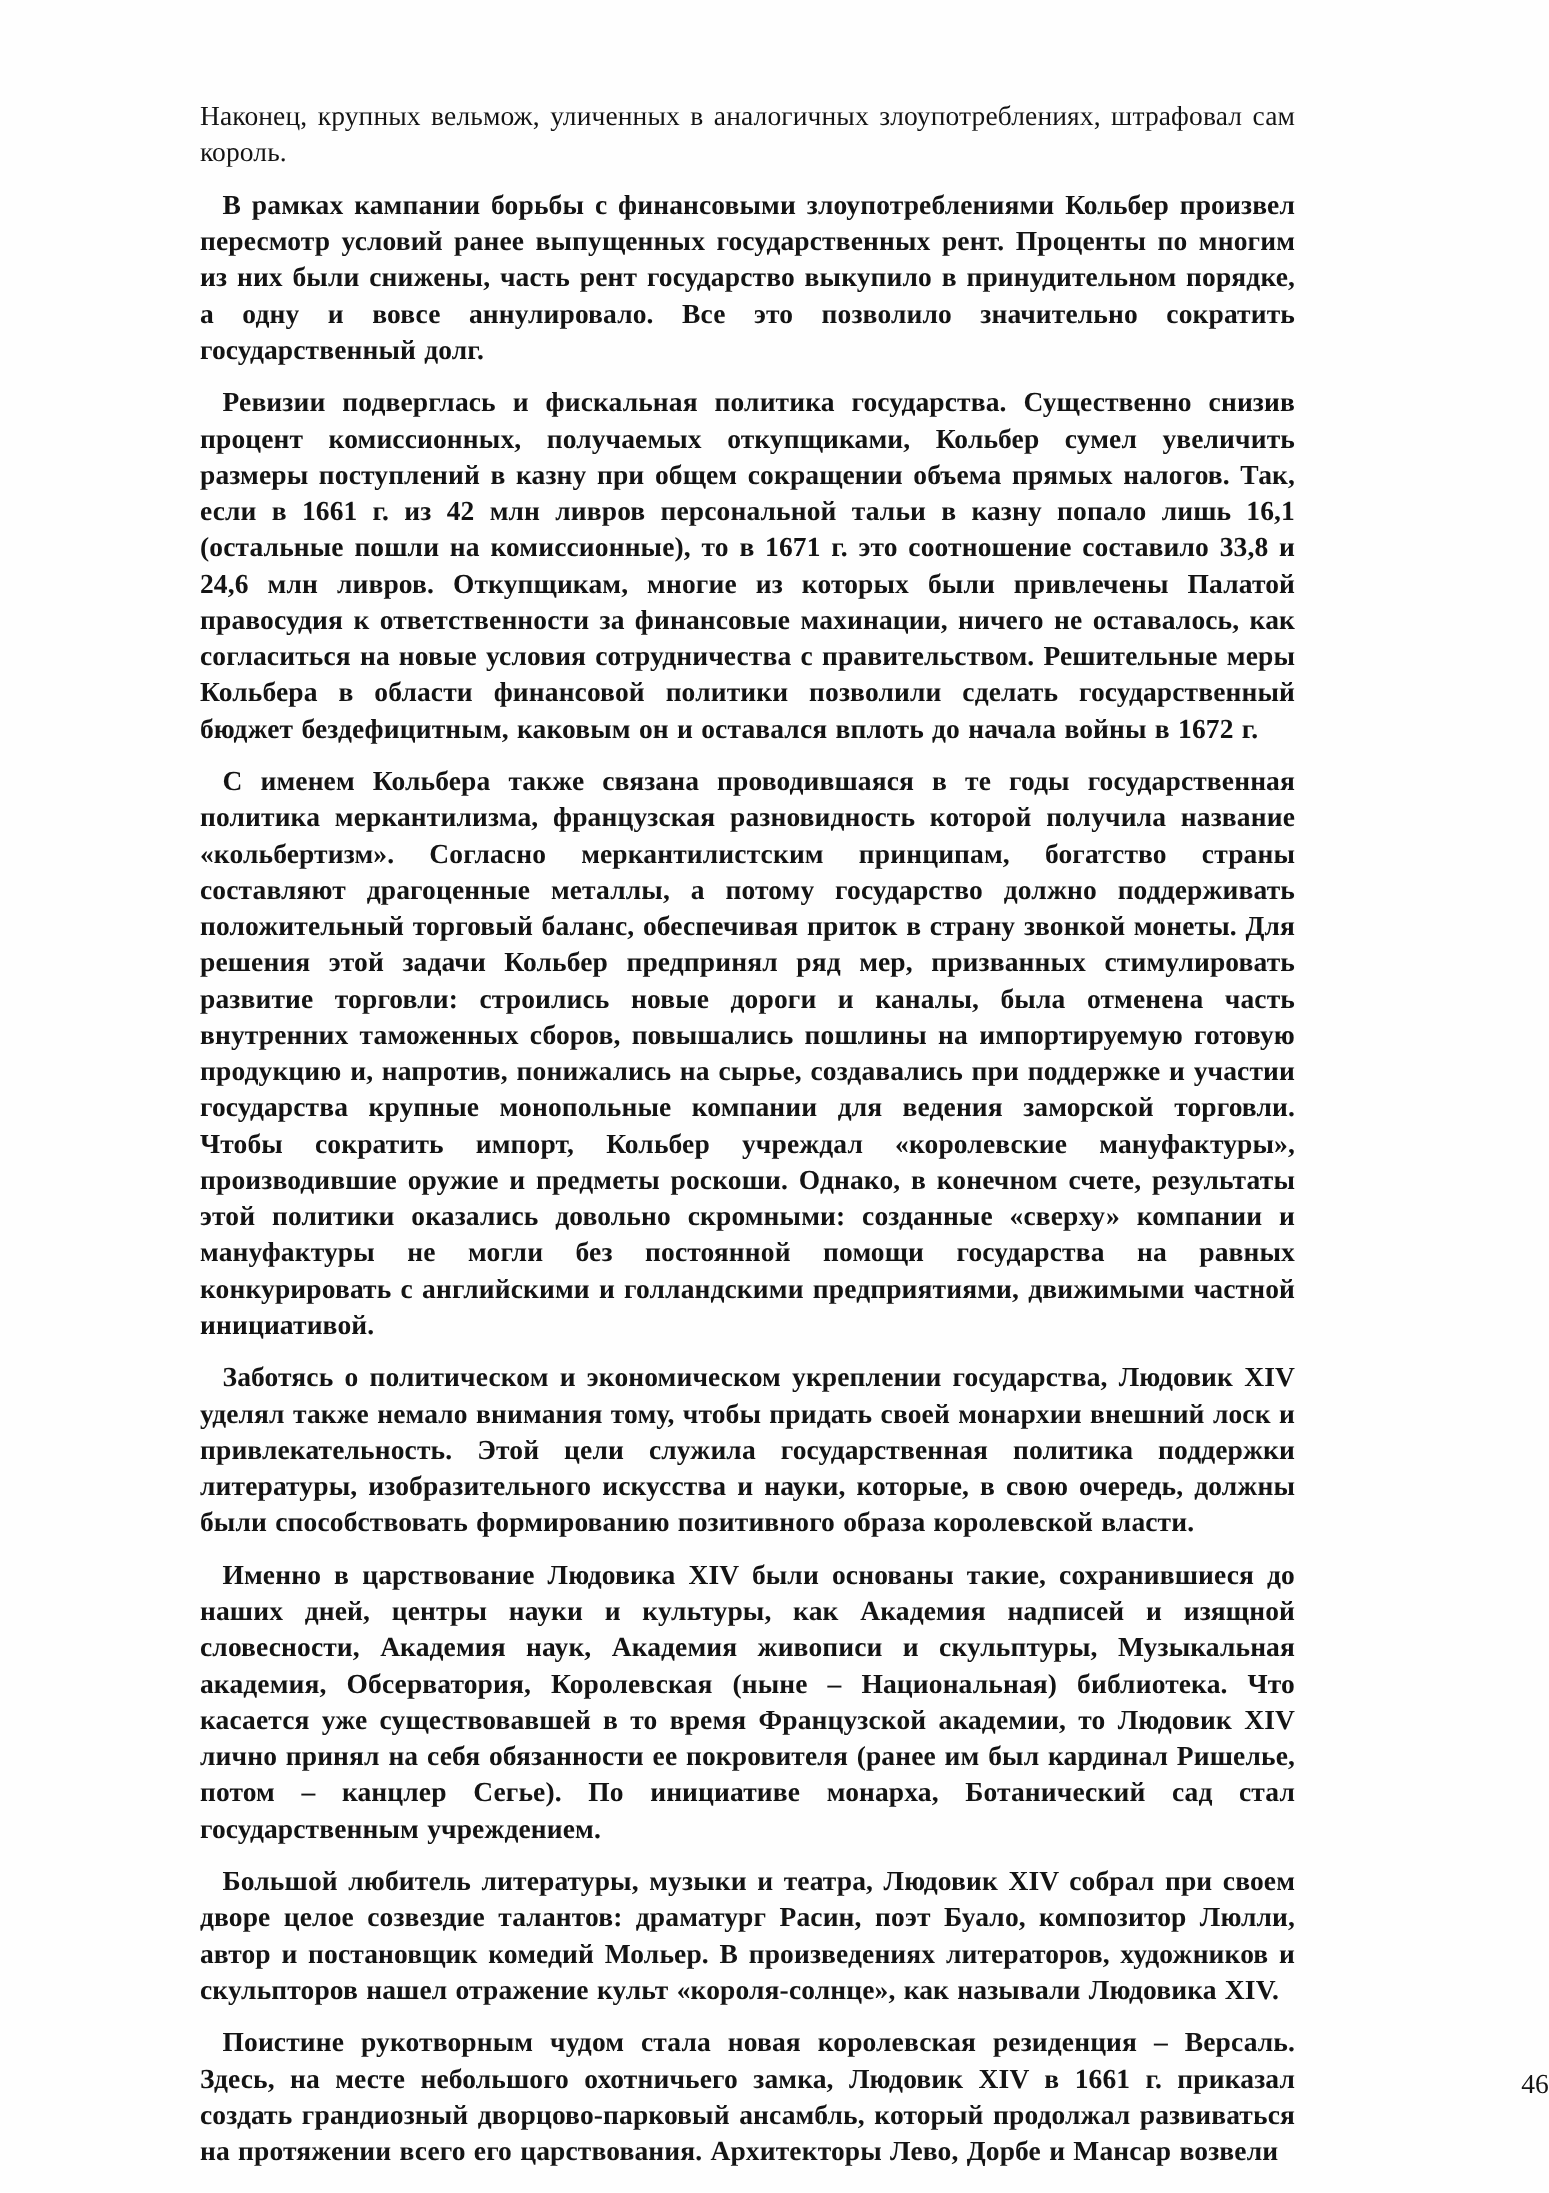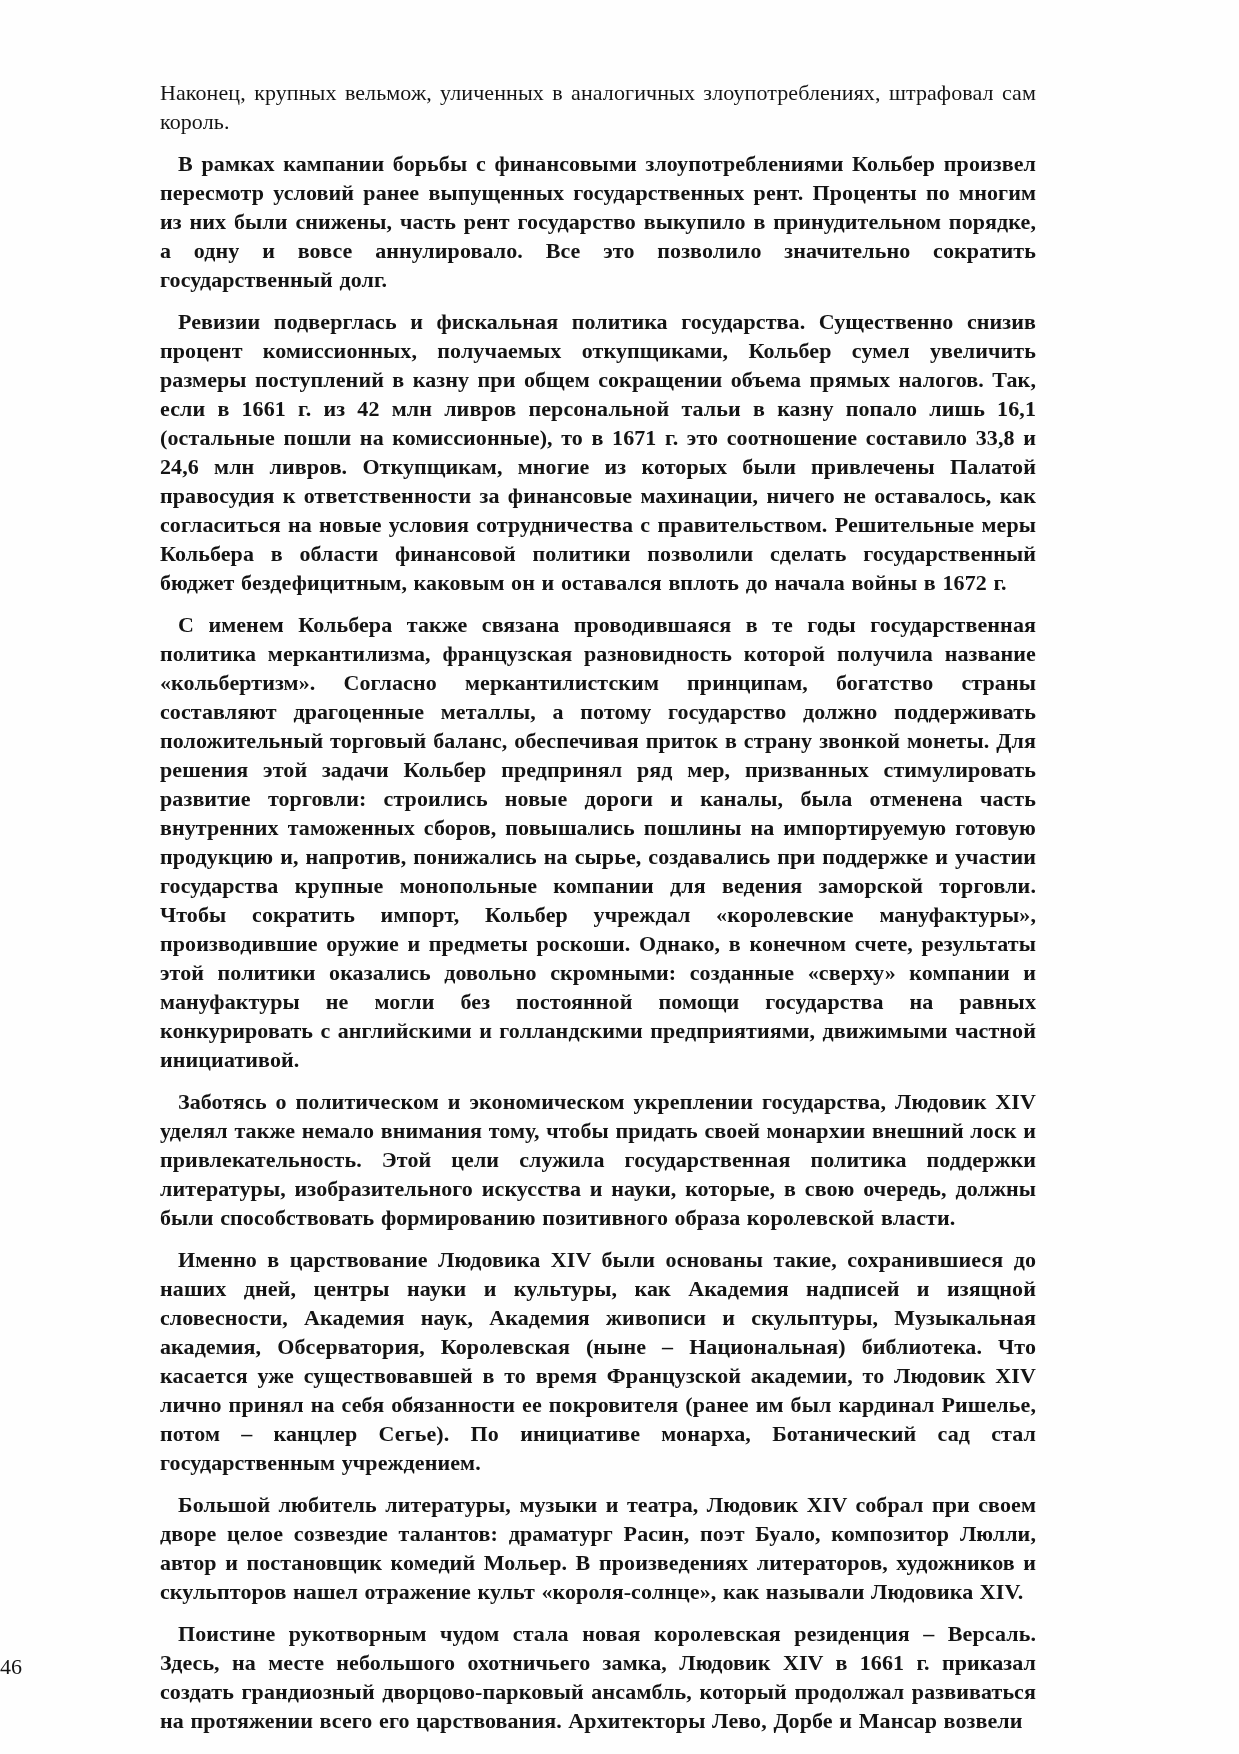--- a/index.html
+++ b/index.html
@@ -33,21 +33,21 @@
   }
   .text-block p.indent {
     text-indent: 18px;
     font-weight: bold;
   }
   .page-number {
     position: absolute;
     left: 0;
     top: 1652px;
     width: 100%;
-    text-align: left;
+    text-align: right;
     font-size: 22px;
     line-height: 29px;
   }
 </style>
 </head>
 <body>
 
 <div class="page">
   <div class="text-block">
     <p>Наконец, крупных вельмож, уличенных в аналогичных злоупотреблениях, штрафовал сам король.</p>

